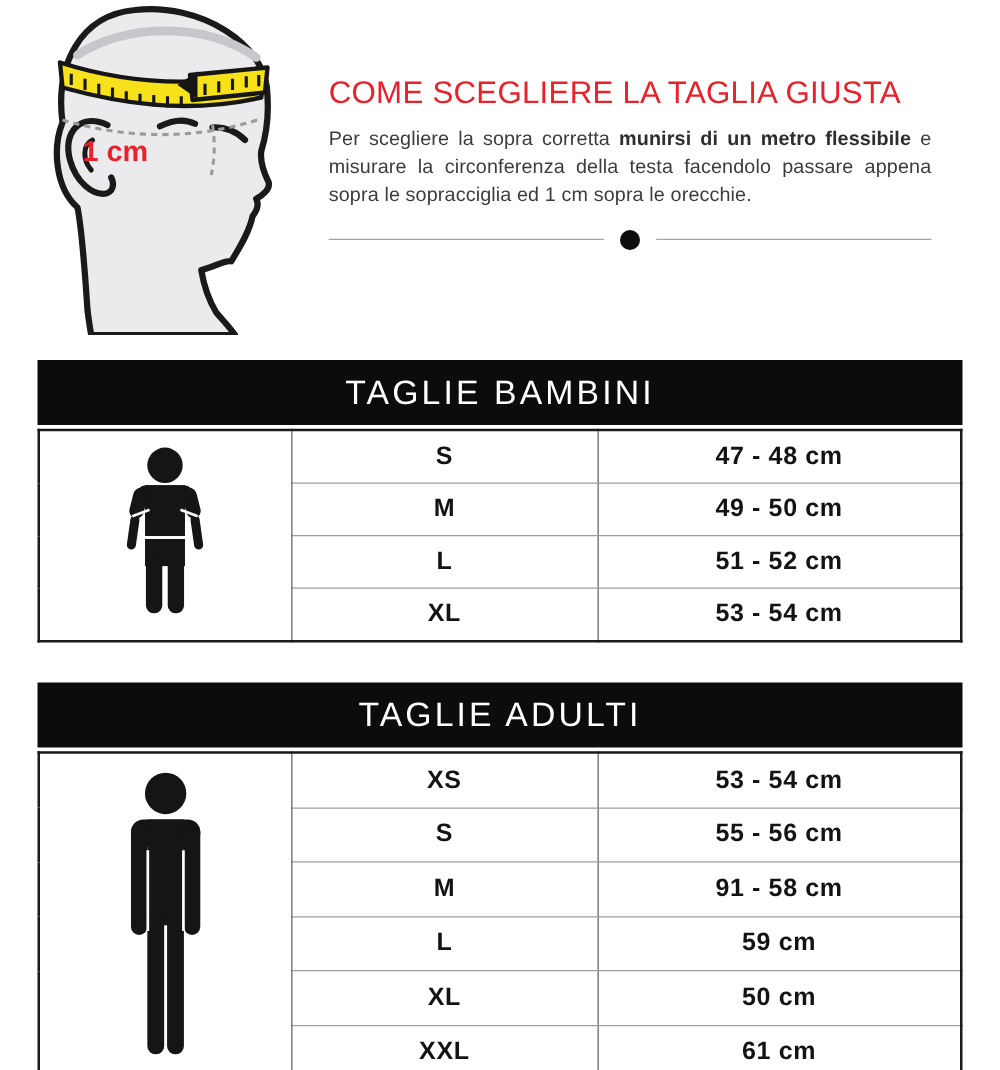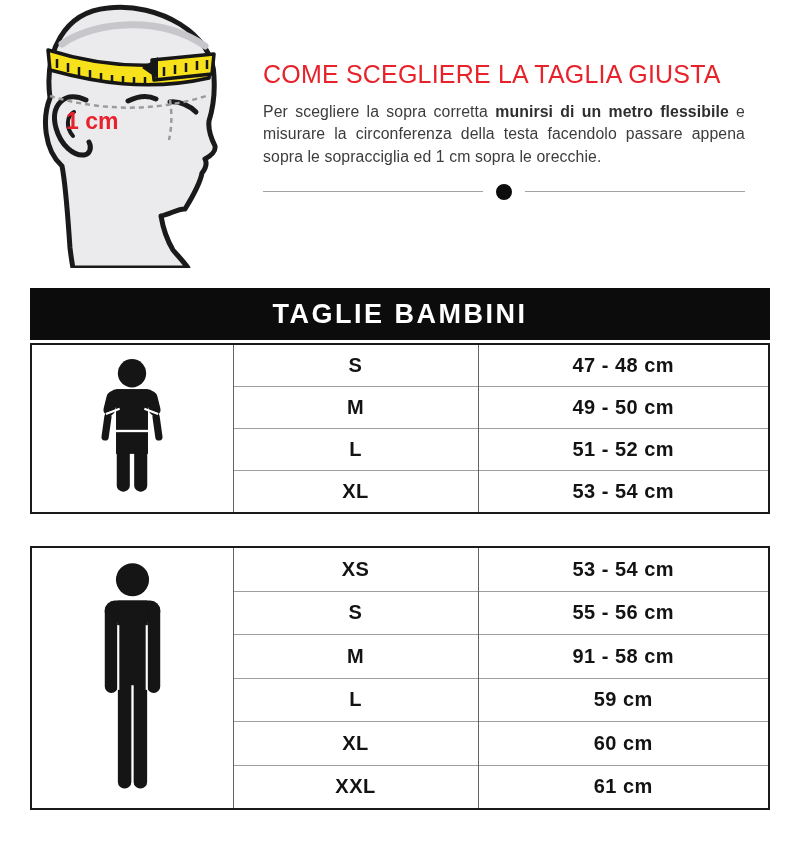--- a/index.html
+++ b/index.html
@@ -20,21 +20,21 @@
     text-align:justify;letter-spacing:.1px;
   }
   .intro .b{font-weight:bold;color:#2e2e2e;}
   .divider{display:flex;align-items:center;margin-top:16px;width:100%;}
   .divider .line{flex:1;height:1px;background:#a3a3a3;}
   .divider .dot{width:16px;height:16px;border-radius:50%;background:#0d0d0d;margin:0 13px;flex:none;}
   
   .guide{margin:0 30px;width:740px;}
   .band{
     height:52px;background:#0c0c0c;color:#ffffff;display:flex;align-items:center;
-    justify-content:center;font-size:27px;font-weight:bold;letter-spacing:2.5px;
+    justify-content:center;font-size:27px;font-weight:normal;letter-spacing:2.5px;
     margin-bottom:3px;
   }
   .guide-gap{height:32px;}
   table.size-table{
     border-collapse:collapse;width:740px;table-layout:fixed;
     border:2px solid #1a1a1a;
   }
   table.size-table td{padding:0;}
   col.c-icon{width:202px;}
   col.c-size{width:245px;}
@@ -159,20 +159,21 @@
         <td class="size-cell">XL</td>
         <td class="range-cell">53 - 54 cm</td>
       </tr>
     </tbody>
   </table>
 </div>
 
 <div class="guide-gap"></div>
 
 <div class="guide">
+  <div class="band">TAGLIE ADULTI</div>
   <table class="size-table t-adulti">
     <colgroup>
         <col class="c-icon">
         <col class="c-size">
         <col class="c-range">
       </colgroup>
     <tbody>
       <tr class="first">
         <td class="icon-cell" rowspan="6">
           <svg width="77" height="232" viewBox="0 0 100 300">
@@ -201,21 +202,21 @@
       <tr>
         <td class="size-cell">M</td>
         <td class="range-cell">91 - 58 cm</td>
       </tr>
       <tr>
         <td class="size-cell">L</td>
         <td class="range-cell">59 cm</td>
       </tr>
       <tr>
         <td class="size-cell">XL</td>
-        <td class="range-cell">60 cm</td>
+        <td class="range-cell">50 cm</td>
       </tr>
       <tr>
         <td class="size-cell">XXL</td>
         <td class="range-cell">61 cm</td>
       </tr>
     </tbody>
   </table>
 </div>
 
 </body></html>

